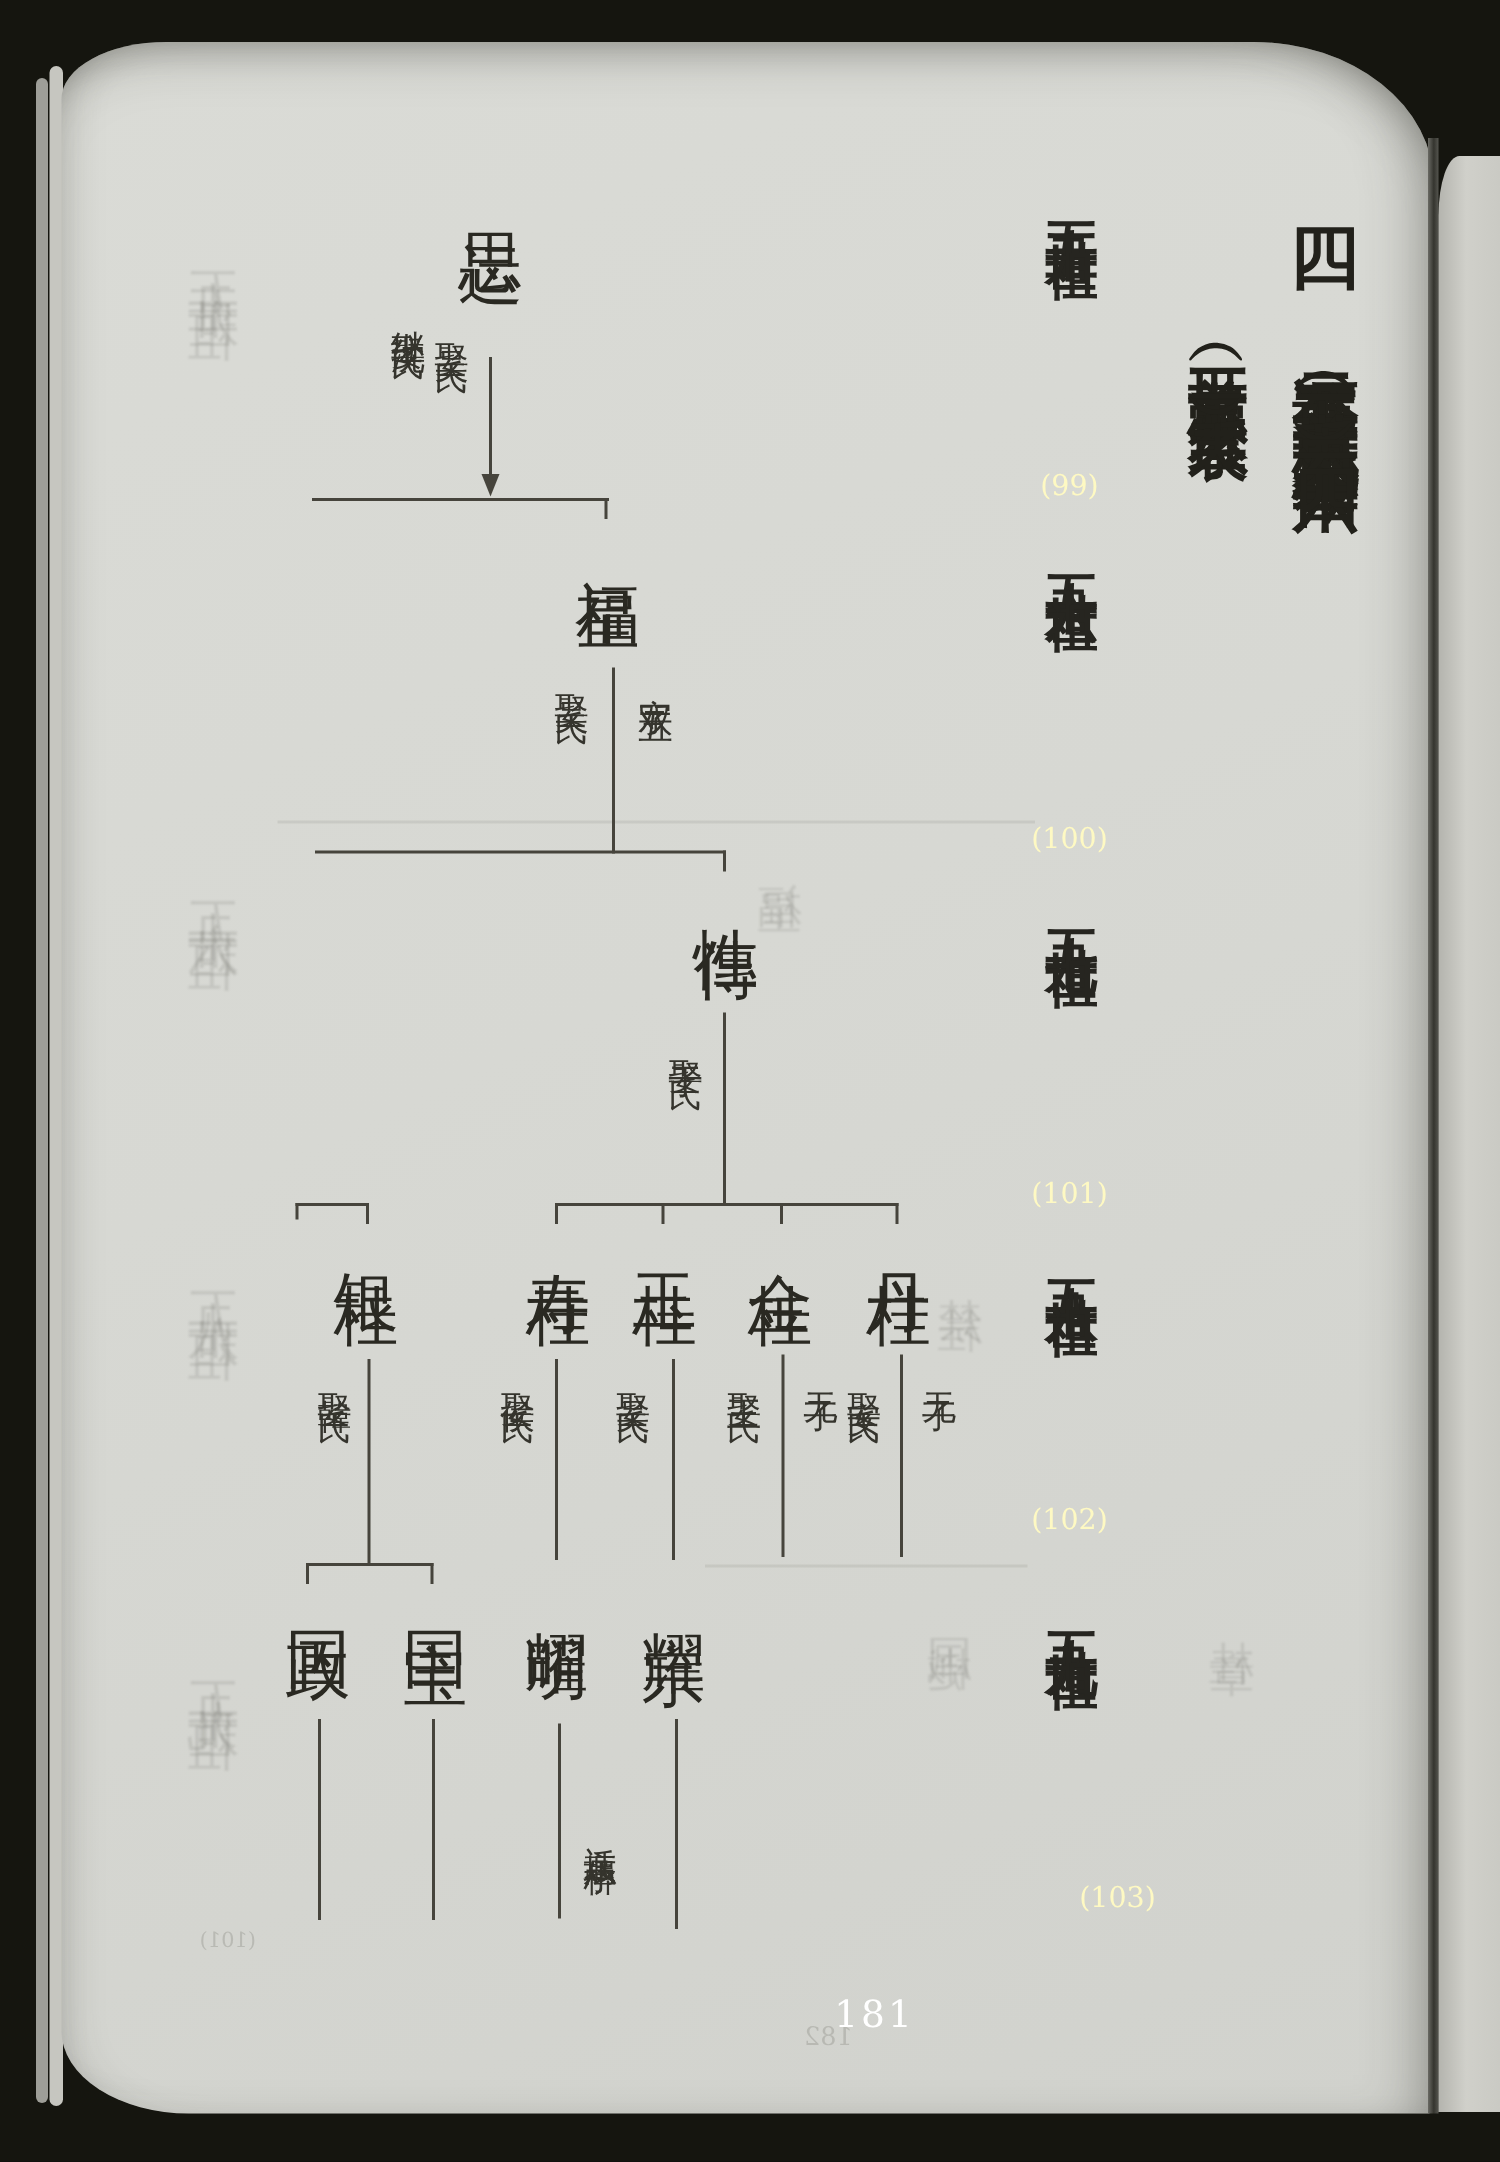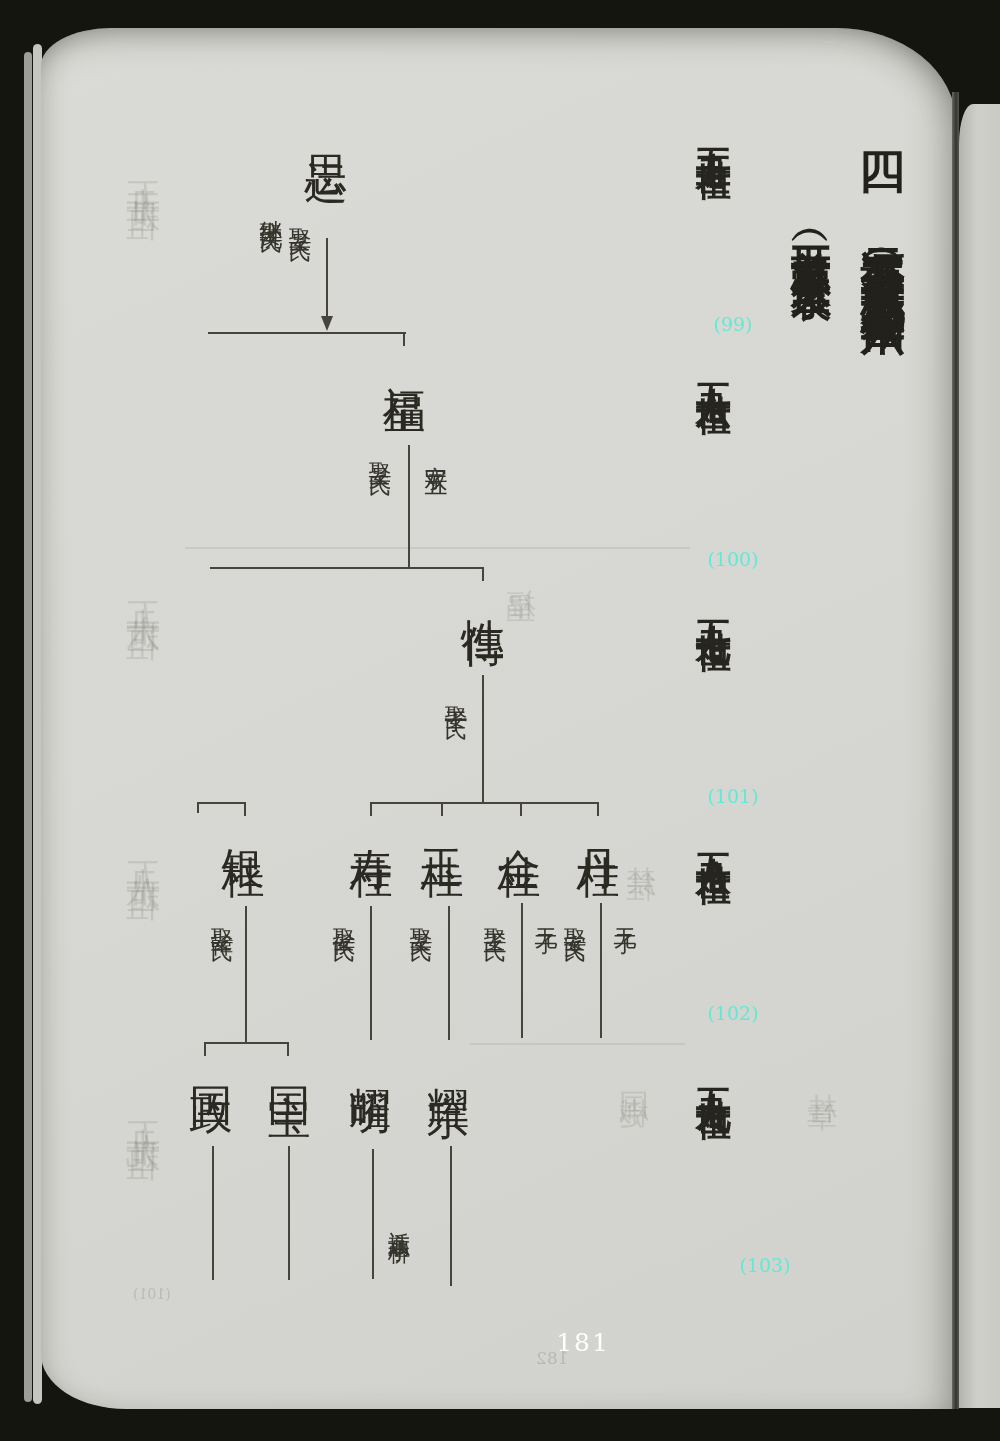--- a/index.html
+++ b/index.html
@@ -28,21 +28,21 @@
   .facing-page{position:absolute;left:959px;top:104px;width:41px;height:1304px;
     background:linear-gradient(90deg,#b4b4ae,#d0d0ca 45%,#cacac4);
     border-top-left-radius:14px 40px;}
   
   .v{position:absolute;writing-mode:vertical-rl;text-orientation:mixed;
      transform:translateX(-50%);white-space:nowrap;}
   .name{font-size:43px;letter-spacing:7px;color:#2a2922;}
   .spouse{font-size:23px;letter-spacing:5px;color:#35342d;}
   .note{font-size:22px;letter-spacing:3px;color:#35342d;}
   .gen-label{font-size:35px;letter-spacing:4px;color:#262520;font-weight:bold;}
-  .gen-num{position:absolute;transform:translateX(-50%);font-size:19px;color:#5eead4;margin-left:20px;}
+  .gen-num{position:absolute;transform:translateX(-50%);font-size:19px;color:#fef9c3;}
   .title-main{font-size:44px;letter-spacing:3px;color:#22211b;font-weight:bold;}
   .title-sub{font-size:40px;letter-spacing:3px;color:#22211b;font-weight:bold;}
   .section-num{font-size:47px;color:#22211b;font-weight:bold;}
   .page-num{position:absolute;transform:translateX(-50%);font-size:25px;
     color:#ffffff;letter-spacing:2px;}
   
   .hl{position:absolute;height:2px;background:#46443c;}
   .vl{position:absolute;width:2px;background:#46443c;}
   .arrow-head{position:absolute;width:0;height:0;
     border-left:6px solid transparent;border-right:6px solid transparent;

